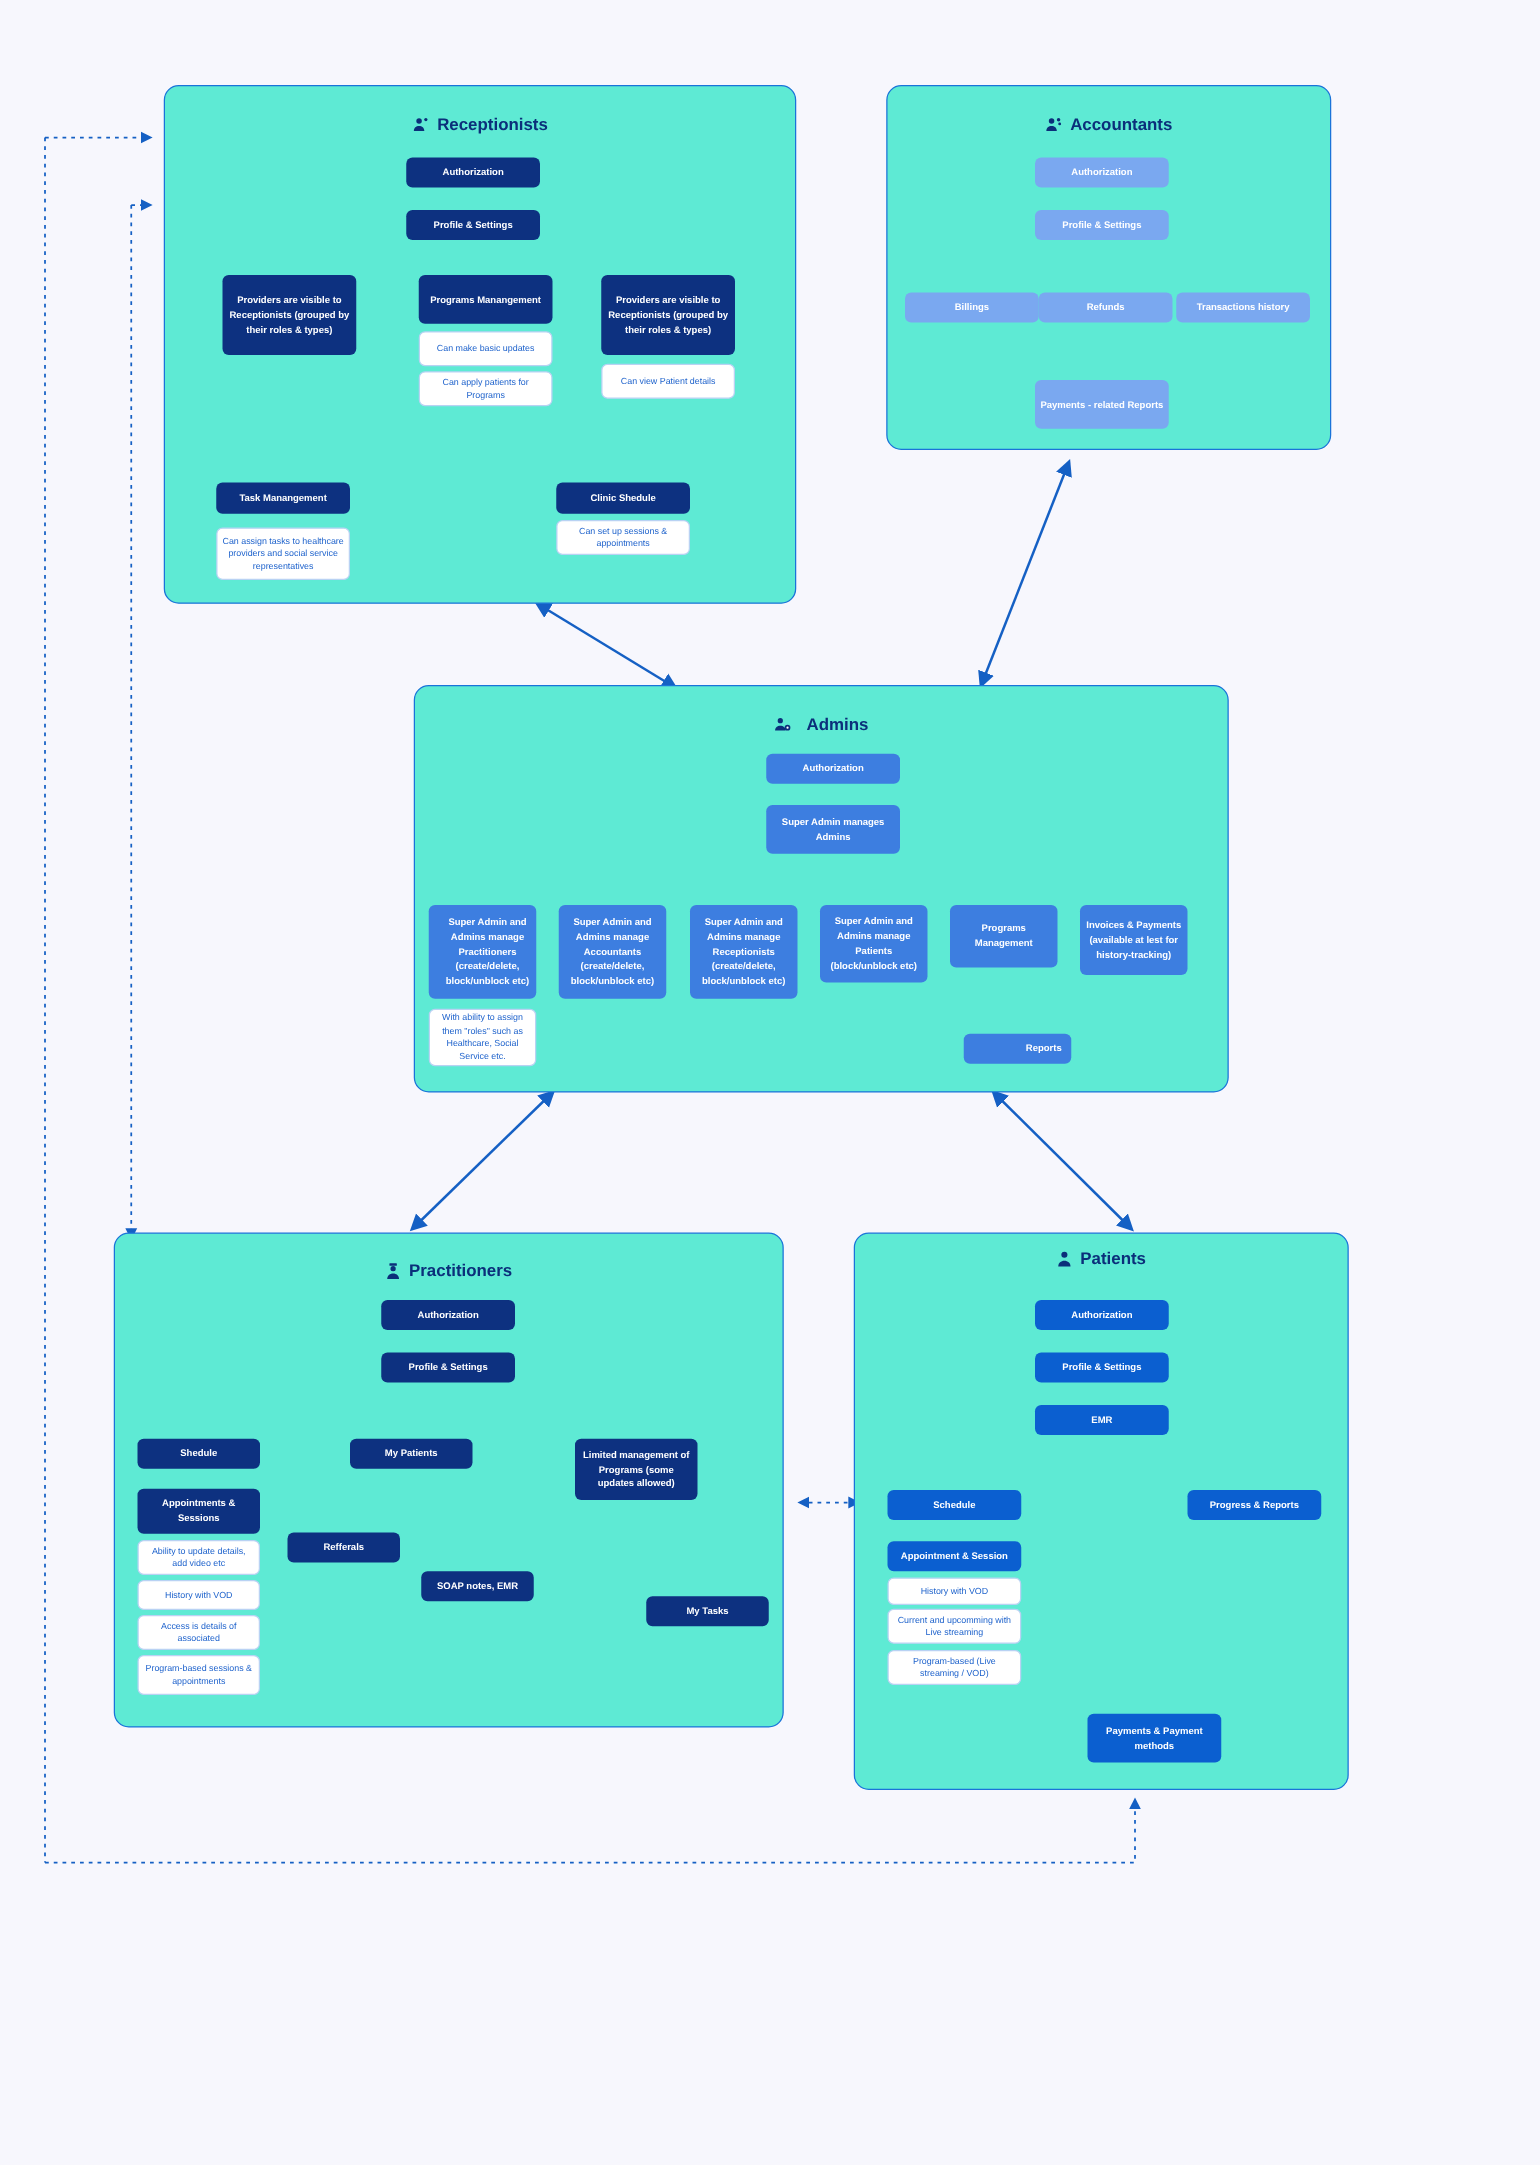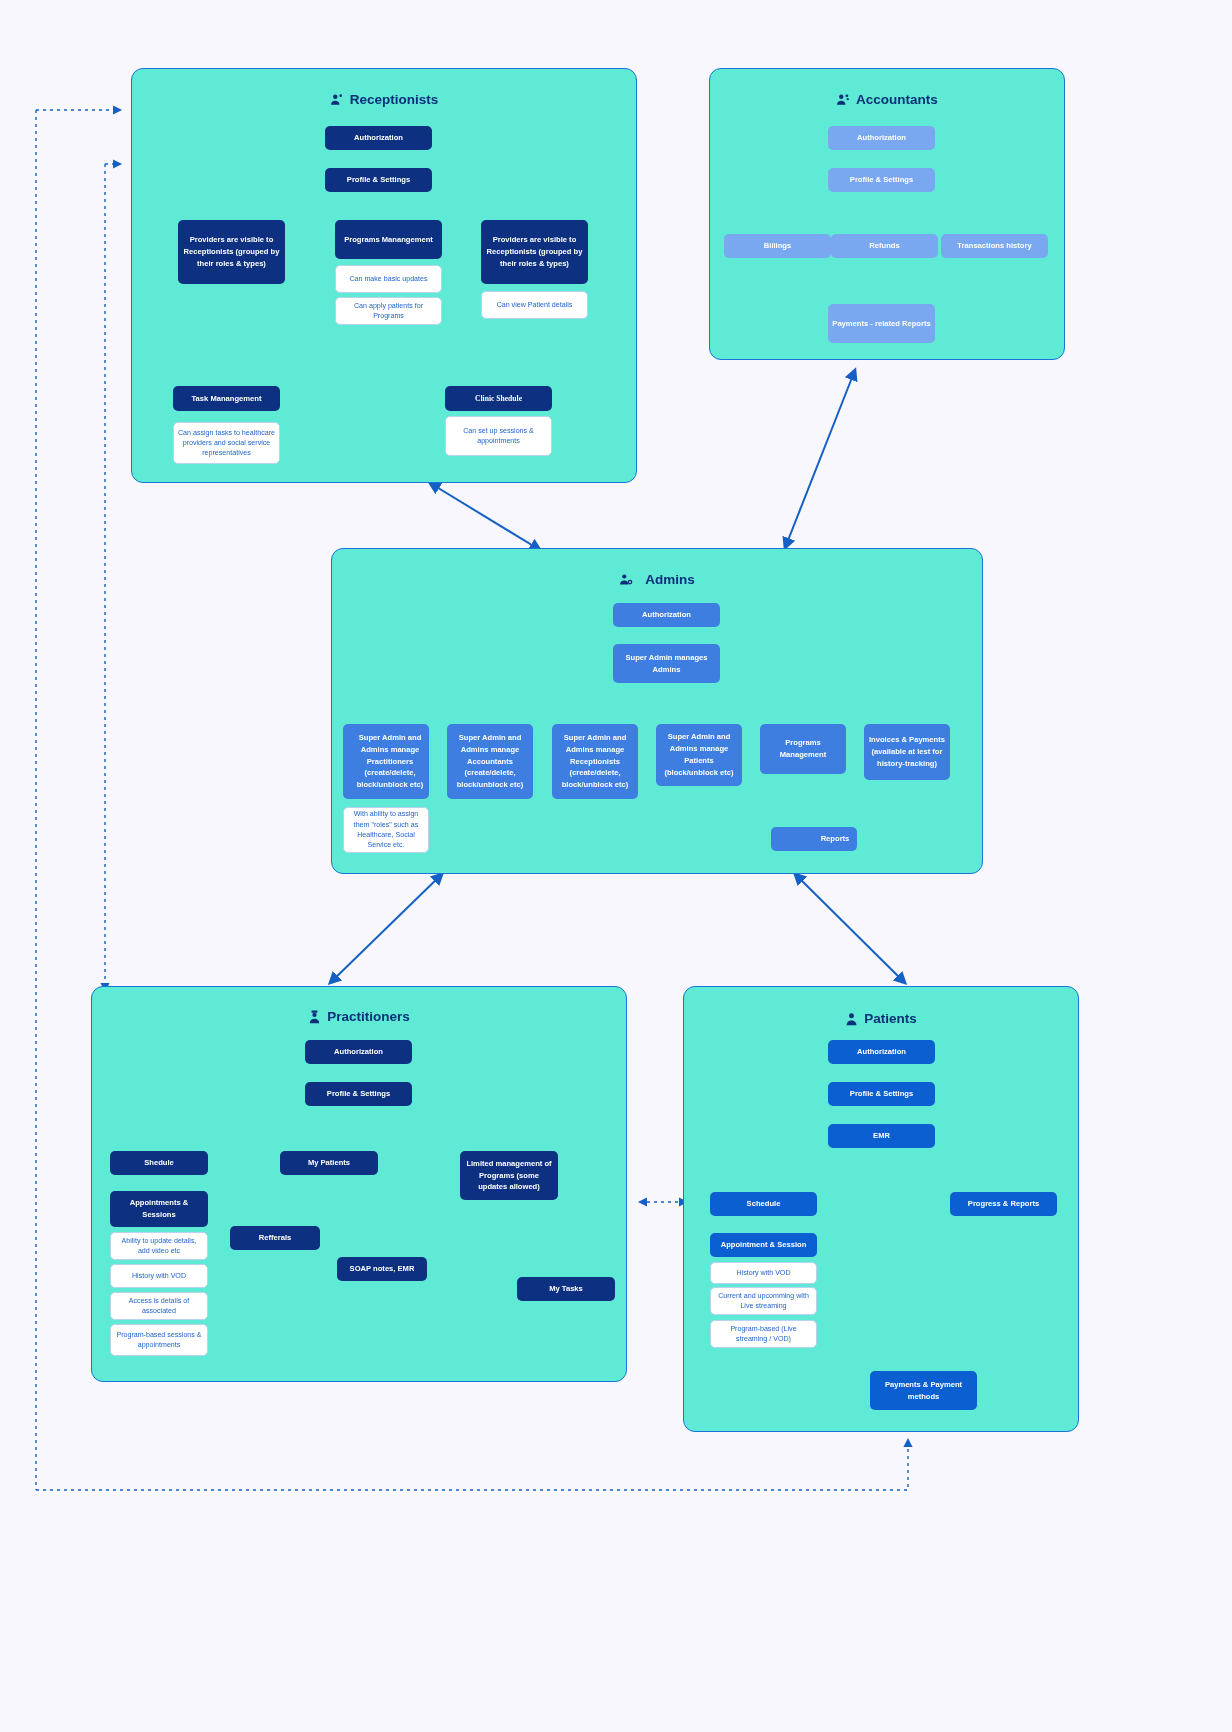--- a/index.html
+++ b/index.html
@@ -157,22 +157,22 @@
   <div class="node navy" style="left:193px;top:57px;width:107px;height:24px;">Authorization</div>
   <div class="node navy" style="left:193px;top:99px;width:107px;height:24px;">Profile &amp; Settings</div>
   <div class="node navy" style="left:46px;top:151px;width:107px;height:64px;">Providers are visible to Receptionists (grouped by their roles &amp; types)</div>
   <div class="node navy" style="left:203px;top:151px;width:107px;height:39px;">Programs Manangement</div>
   <div class="node navy" style="left:349px;top:151px;width:107px;height:64px;">Providers are visible to Receptionists (grouped by their roles &amp; types)</div>
   <div class="subnode" style="left:203px;top:196px;width:107px;height:28px;">Can make basic updates</div>
   <div class="subnode" style="left:203px;top:228px;width:107px;height:28px;">Can apply patients for Programs</div>
   <div class="subnode" style="left:349px;top:222px;width:107px;height:28px;">Can view Patient details</div>
   <div class="node navy" style="left:41px;top:317px;width:107px;height:25px;">Task Manangement</div>
   <div class="subnode" style="left:41px;top:353px;width:107px;height:42px;">Can assign tasks to healthcare providers and social service representatives</div>
-  <div class="node navy" style="left:313px;top:317px;width:107px;height:25px;font-family:Liberation Serif, serif;">Clinic Shedule</div>
-  <div class="subnode" style="left:313px;top:347px;width:107px;height:40px;">Can set up sessions &amp; appointments</div>
+  <div class="node navy" style="left:313px;top:317px;width:107px;height:25px;">Clinic Shedule</div>
+  <div class="subnode" style="left:313px;top:347px;width:107px;height:28px;">Can set up sessions &amp; appointments</div>
 </div>
 
 <div class="panel" style="left:709px;top:68px;width:356px;height:292px;">
   <div class="panel-title" style="top:23px;">
     <span>
       <svg width="14" height="14" viewBox="0 0 16 16" fill="#0b2f7a">
           <circle cx="6" cy="4.3" r="2.5"></circle>
           <path d="M1.2 13.5c0-2.9 2.1-4.6 4.8-4.6s4.8 1.7 4.8 4.6z"></path>
           <circle cx="12.4" cy="3.2" r="1.6"></circle>
           <circle cx="13.4" cy="7" r="1.3"></circle>
@@ -232,21 +232,21 @@
   <div class="subnode" style="left:18px;top:305px;width:98px;height:28px;">Access is details of associated</div>
   <div class="subnode" style="left:18px;top:337px;width:98px;height:32px;">Program-based sessions &amp; appointments</div>
   <div class="node navy" style="left:188px;top:164px;width:98px;height:24px;">My Patients</div>
   <div class="node navy" style="left:138px;top:239px;width:90px;height:24px;">Refferals</div>
   <div class="node navy" style="left:245px;top:239px;width:90px;height:24px;margin-top:31px;">SOAP notes, EMR</div>
   <div class="node navy" style="left:368px;top:164px;width:98px;height:49px;">Limited management of Programs (some updates allowed)</div>
   <div class="node navy" style="left:425px;top:290px;width:98px;height:24px;">My Tasks</div>
 </div>
 
 <div class="panel" style="left:683px;top:986px;width:396px;height:446px;">
-  <div class="panel-title" style="top:24px;">
+  <div class="panel-title" style="top:12px;">
     <span>
       <svg width="13" height="14" viewBox="0 0 14 16" fill="#0b2f7a">
           <circle cx="7" cy="4.3" r="2.8"></circle>
           <path d="M1.4 15c0-3.2 2.5-5.2 5.6-5.2S12.6 11.8 12.6 15z"></path>
         </svg>
     </span>
     <span>Patients</span>
   </div>
   <div class="node bright" style="left:144px;top:53px;width:107px;height:24px;">Authorization</div>
   <div class="node bright" style="left:144px;top:95px;width:107px;height:24px;">Profile &amp; Settings</div>

